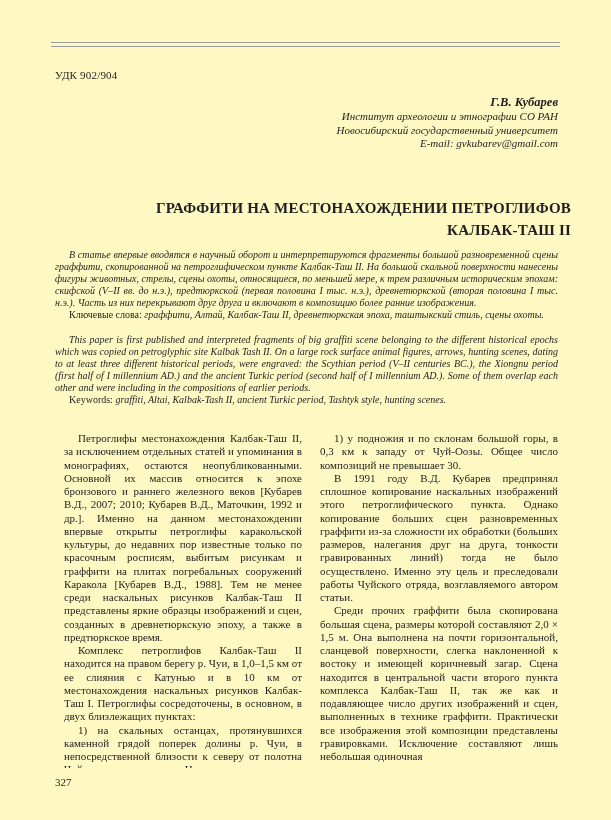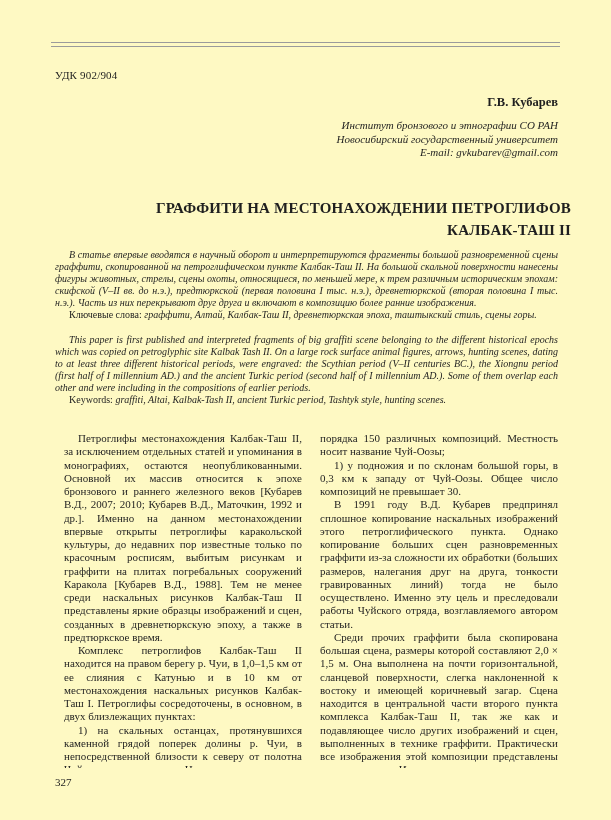--- a/index.html
+++ b/index.html
@@ -30,21 +30,21 @@
   }
   .author-block {
     position: absolute;
     right: 53px;
     top: 95px;
     text-align: right;
   }
   .author-name {
     font-weight: bold;
     font-size: 12.5px;
-    margin-bottom: 9px;
+    font-style: italic;
   }
   .affiliation-line {
     font-style: italic;
     font-size: 11px;
     line-height: 13.5px;
   }
   .title-block {
     position: absolute;
     left: 40px;
     right: 40px;
@@ -105,55 +105,54 @@
 <div class="page">
 
   <div class="top-rule"></div>
 
   <div class="udc">УДК 902/904</div>
 
   <div class="author-block">
     <div class="author-name">Г.В. Кубарев</div>
     <div>
 
-        <div class="affiliation-line">Институт бронзового и этнографии СО РАН</div>
+        <div class="affiliation-line">Институт археологии и этнографии СО РАН</div>
 
         <div class="affiliation-line">Новосибирский государственный университет</div>
 
         <div class="affiliation-line">E-mail: gvkubarev@gmail.com</div>
       </div>
   </div>
 
   <div class="title-block">
     <div>ГРАФФИТИ НА МЕСТОНАХОЖДЕНИИ ПЕТРОГЛИФОВ</div>
     <div>КАЛБАК-ТАШ II</div>
   </div>
 
   <div class="abstract abstract-ru">
     <p class="par">В статье впервые вводятся в научный оборот и интерпретируются фрагменты большой разновременной сцены граффити, скопированной на петроглифическом пункте Калбак-Таш II. На большой скальной поверхности нанесены фигуры животных, стрелы, сцены охоты, относящиеся, по меньшей мере, к трем различным историческим эпохам: скифской (V–II вв. до н.э.), предтюркской (первая половина I тыс. н.э.), древнетюркской (вторая половина I тыс. н.э.). Часть из них перекрывают друг друга и включают в композицию более ранние изображения.</p>
-    <p class="kw-line"><span class="kw-label">Ключевые слова:</span> <span class="kw-text">граффити, Алтай, Калбак-Таш II, древнетюркская эпоха, таштыкский стиль, сцены горы.</span></p>
+    <p class="kw-line"><span class="kw-label">Ключевые слова:</span> <span class="kw-text">граффити, Алтай, Калбак-Таш II, древнетюркская эпоха, таштыкский стиль, сцены охоты.</span></p>
   </div>
 
   <div class="abstract abstract-en">
     <p class="par">This paper is first published and interpreted fragments of big graffiti scene belonging to the different historical epochs which was copied on petroglyphic site Kalbak Tash II. On a large rock surface animal figures, arrows, hunting scenes, dating to at least three different historical periods, were engraved: the Scythian period (V–II centuries BC.), the Xiongnu period (first half of I millennium AD.) and the ancient Turkic period (second half of I millennium AD.). Some of them overlap each other and were including in the compositions of earlier periods.</p>
     <p class="kw-line"><span class="kw-label">Keywords:</span> <span class="kw-text">graffiti, Altai, Kalbak-Tash II, ancient Turkic period, Tashtyk style, hunting scenes.</span></p>
   </div>
 
   <div class="columns">
     <div class="column">
 
         <p class="body-par indent">Петроглифы местонахождения Калбак-Таш II, за исключением отдельных статей и упоминания в монографиях, остаются неопубликованными. Основной их массив относится к эпохе бронзового и раннего железного веков [Кубарев В.Д., 2007; 2010; Кубарев В.Д., Маточкин, 1992 и др.]. Именно на данном местонахождении впервые открыты петроглифы каракольской культуры, до недавних пор известные только по красочным росписям, выбитым рисункам и граффити на плитах погребальных сооружений Каракола [Кубарев В.Д., 1988]. Тем не менее среди наскальных рисунков Калбак-Таш II представлены яркие образцы изображений и сцен, созданных в древнетюркскую эпоху, а также в предтюркское время.</p>
 
         <p class="body-par indent">Комплекс петроглифов Калбак-Таш II находится на правом берегу р. Чуи, в 1,0–1,5 км от ее слияния с Катунью и в 10 км от местонахождения наскальных рисунков Калбак-Таш I. Петроглифы сосредоточены, в основном, в двух близлежащих пунктах:</p>
 
         <p class="body-par indent">1) на скальных останцах, протянувшихся каменной грядой поперек долины р. Чуи, в непосредственной близости к северу от полотна Чуйского тракта. Наскальные рисунки насчитывают</p>
       </div>
     <div class="column">
 
-        <p class="body-par">порядка 150 различных композиций. Местность носит название Чуй-Оозы;</p>
 
         <p class="body-par indent">1) у подножия и по склонам большой горы, в 0,3 км к западу от Чуй-Оозы. Общее число композиций не превышает 30.</p>
 
         <p class="body-par indent">В 1991 году В.Д. Кубарев предпринял сплошное копирование наскальных изображений этого петроглифического пункта. Однако копирование больших сцен разновременных граффити из-за сложности их обработки (больших размеров, налегания друг на друга, тонкости гравированных линий) тогда не было осуществлено. Именно эту цель и преследовали работы Чуйского отряда, возглавляемого автором статьи.</p>
 
         <p class="body-par indent">Среди прочих граффити была скопирована большая сцена, размеры которой составляют 2,0 × 1,5 м. Она выполнена на почти горизонтальной, сланцевой поверхности, слегка наклоненной к востоку и имеющей коричневый загар. Сцена находится в центральной части второго пункта комплекса Калбак-Таш II, так же как и подавляющее число других изображений и сцен, выполненных в технике граффити. Практически все изображения этой композиции представлены гравировками. Исключение составляют лишь небольшая одиночная</p>
       </div>
   </div>
 
   <div class="page-number">327</div>

